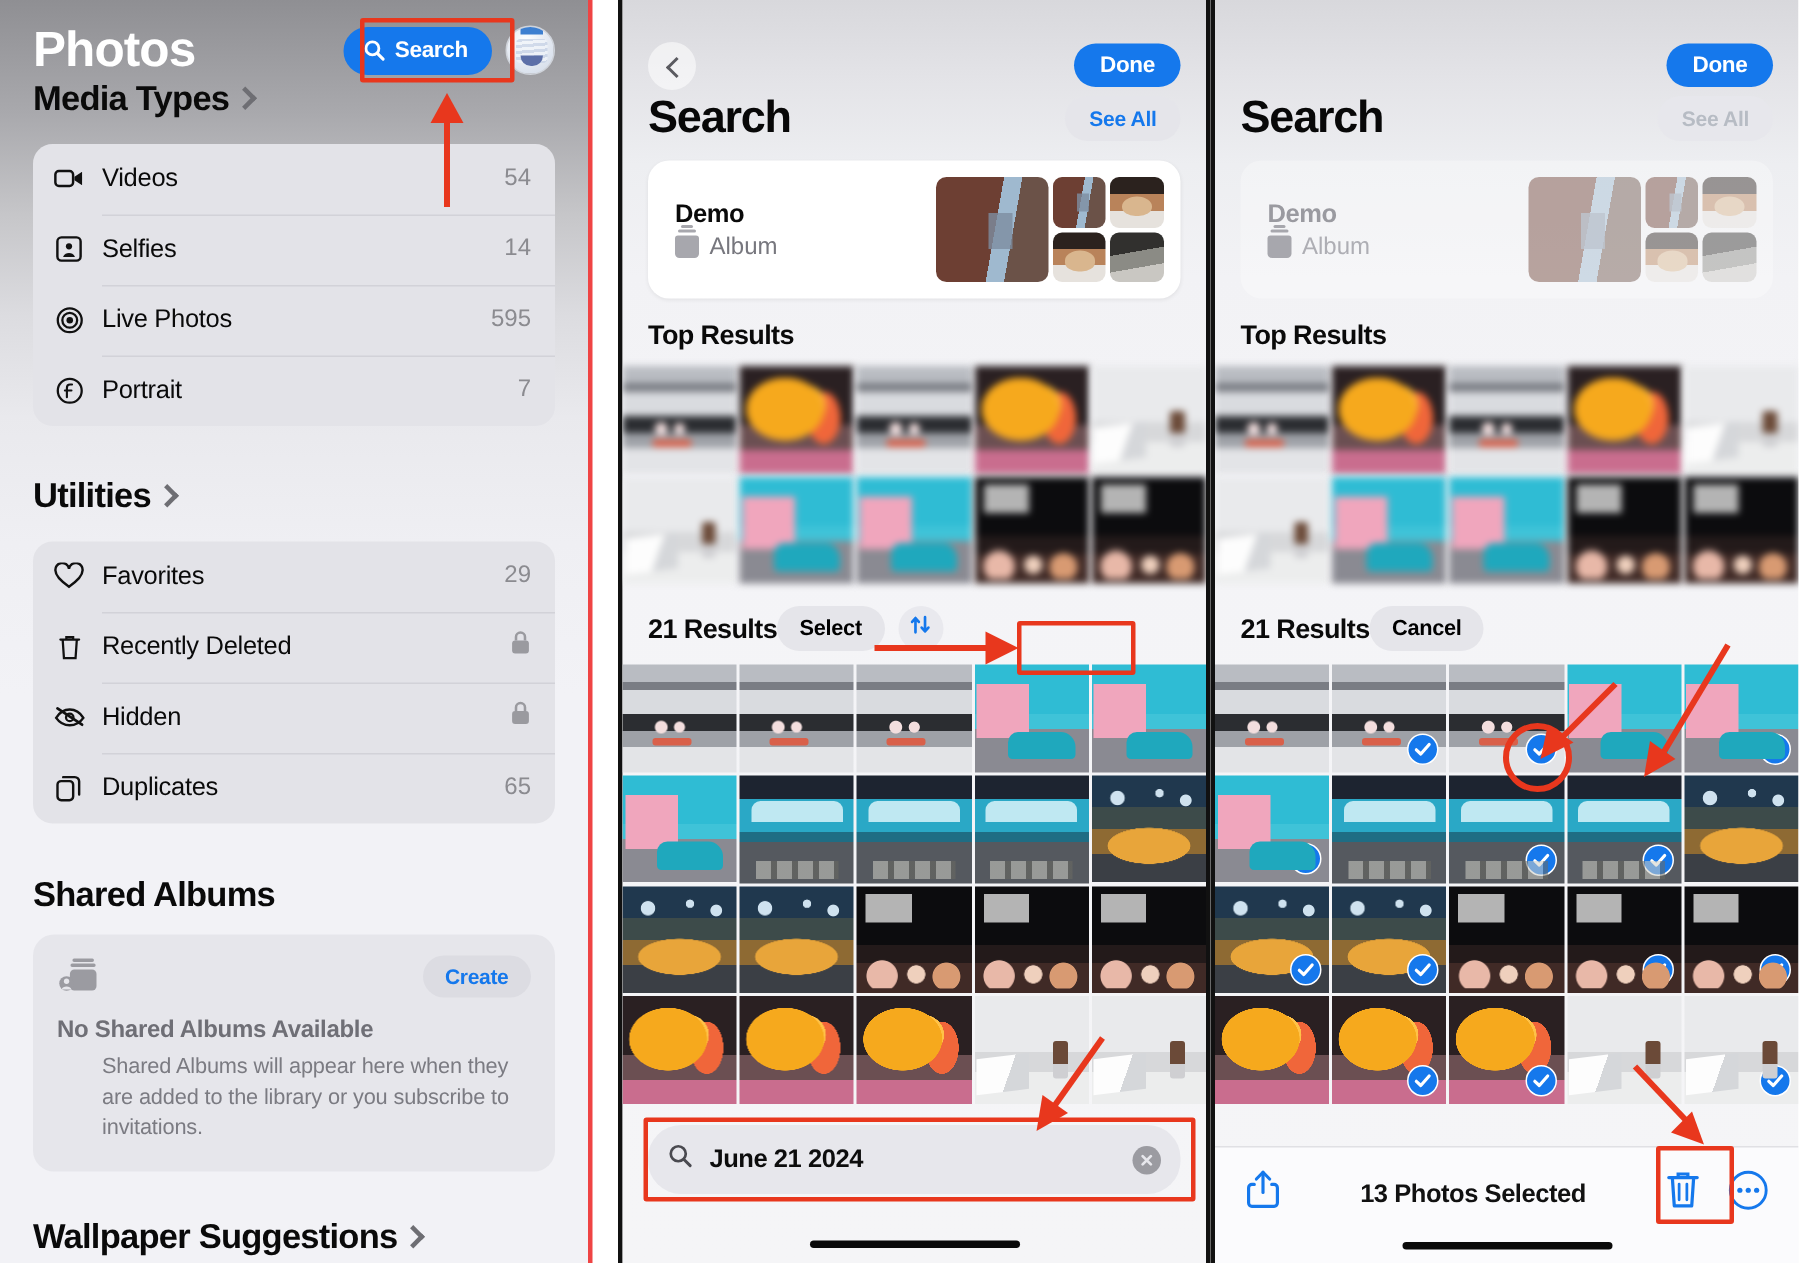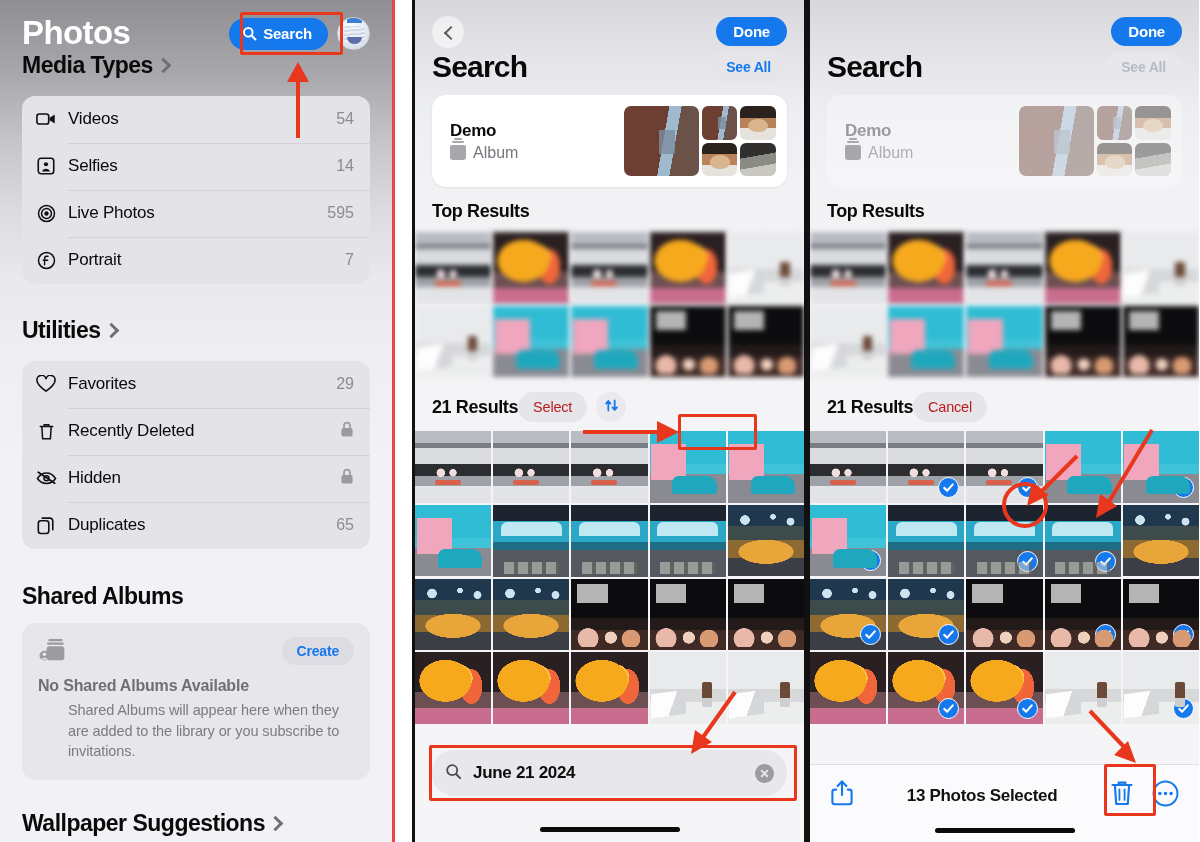--- a/index.html
+++ b/index.html
@@ -73,21 +73,21 @@
   .create-btn {
     background:#dcdce2; color:#1578ec; font-size:14px; font-weight:700;
     border-radius:15px; padding:6px 15px; letter-spacing:-0.2px;
   }
   .shared-h { font-size:16px; font-weight:700; color:#6f6f76; margin-top:8px; letter-spacing:-0.2px;}
   .shared-p { font-size:14.5px; color:#7b7b82; margin-top:5px; line-height:1.42; letter-spacing:-0.1px;margin-left:30px;}
 
   
   .ios-bg { position:absolute; inset:0; background:
       linear-gradient(180deg,#d8d8dc 0%, #e3e3e7 6%, #edeef1 13%, #f2f2f5 22%, #f4f4f7 40%, #f5f5f7 100%); }
-  .ios-pad { position:relative; padding: 4px 17px; }
+  .ios-pad { position:relative; padding: 16px 17px; }
   .ios-topbar { display:flex; align-items:center; justify-content:space-between; padding-top:13px; height:42px; }
   .back-circ {
     width:32px; height:32px; border-radius:50%; background:rgba(255,255,255,.55);
     display:flex; align-items:center; justify-content:center;
   }
   .chev-l { width:8px; height:14px; position:relative; }
   .chev-l::before{
     content:""; position:absolute; left:2px; top:3px; width:8px; height:8px;
     border-left:2.6px solid #5a5a60; border-bottom:2.6px solid #5a5a60; transform:rotate(45deg);
   }
@@ -113,21 +113,21 @@
   .demo-thumbs { display:flex; gap:3px; }
   .dt-big { width:78px; height:70px; border-radius:7px; }
   .dt-col { display:flex; flex-direction:column; gap:3px; }
   .dt-row { display:flex; gap:3px; }
   .dt-sm { width:38px; height:33.5px; border-radius:6px; }
 
   .sec-lbl { font-size:18px; font-weight:700; color:#0a0a0a; margin-top:14px; letter-spacing:-0.4px;}
   .res-row { display:flex; align-items:center; margin-top:14px; height:32px; }
   .res-cnt { font-size:18px; font-weight:700; color:#0a0a0a; letter-spacing:-0.4px; }
   .res-actions { display:flex; align-items:center; gap:9px; }
-  .select-btn { background:#e5e5ea; color:#b91c1c; font-size:14.5px; font-weight:400; border-radius:15px; padding:7px 15px; letter-spacing:-0.2px;}
+  .select-btn { background:#e5e5ea; color:#000000; font-size:14.5px; font-weight:700; border-radius:15px; padding:7px 15px; letter-spacing:-0.2px;}
   .sort-circ { width:30px; height:30px; border-radius:50%; background:#e9e9ee; display:flex; align-items:center; justify-content:center; }
 
   
   .grid-edge { margin: 10px -17px 0; }
   .grid { display:grid; grid-template-columns: repeat(5, 1fr); gap:2px; }
   .cell { position:relative; width:100%; aspect-ratio: 1 / 0.94; overflow:hidden; }
   .cell .chk {
     position:absolute; right:5px; bottom:5px; width:21px; height:21px; border-radius:50%;
     background:#1578ec; border:1.6px solid #fff; display:flex; align-items:center; justify-content:center;
   }

